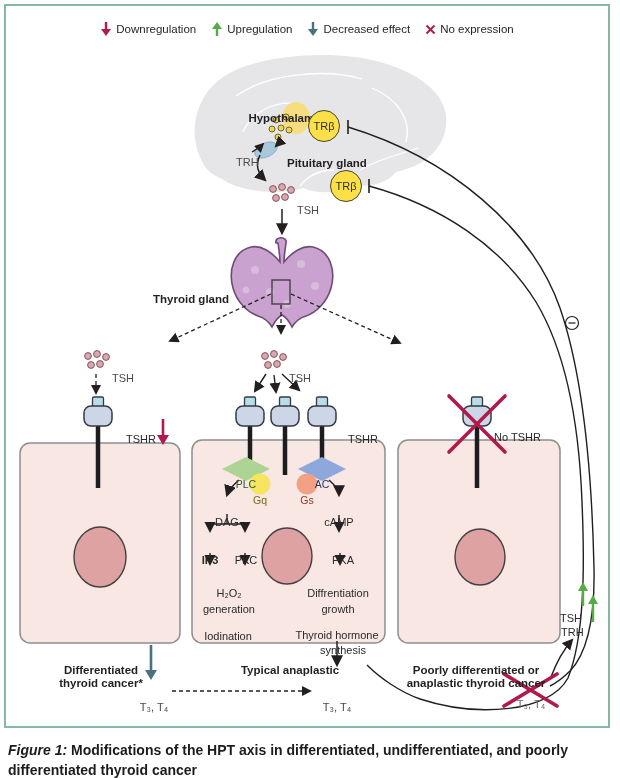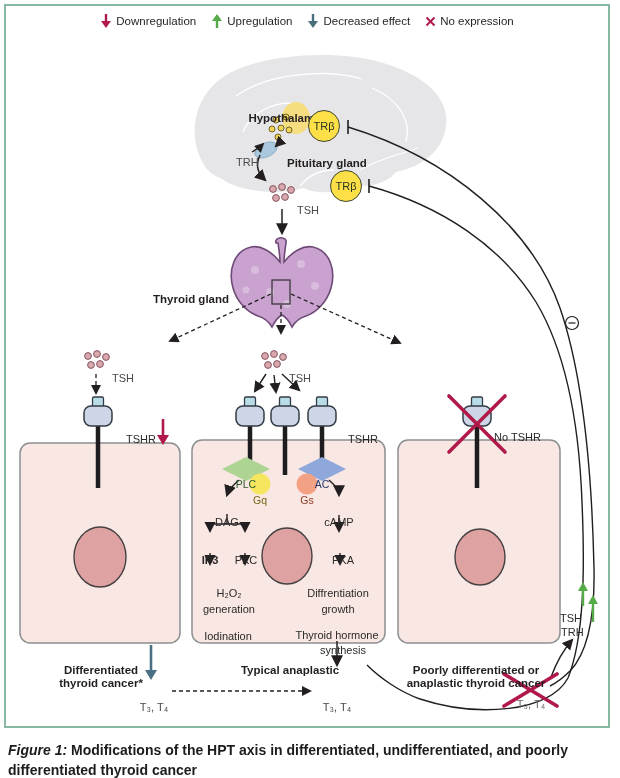--- a/index.html
+++ b/index.html
@@ -9,21 +9,21 @@
         border:2px solid #87b9a2;box-sizing:border-box;background:#fff;}
   #diagram-svg{position:absolute;left:0;top:0;}
   .lbl{position:absolute;font-size:11px;line-height:1.15;white-space:nowrap;color:#2b2a29;z-index:3;margin-top:16px;}
   .bold{font-weight:bold;font-size:11.5px;color:#231f20;}
   .ctr{transform:translateX(-50%);}
   .trb{position:absolute;width:32px;height:32px;border-radius:50%;background:#fde047;
        border:1.5px solid #3f4634;box-sizing:border-box;display:flex;align-items:center;
        justify-content:center;font-size:11px;color:#28331c;z-index:3;text-align:center;}
   #legend{position:absolute;left:4px;top:13px;width:606px;display:flex;justify-content:center;
        gap:15px;align-items:center;z-index:4;font-size:11.5px;color:#231f20;}
-  .leg-item{display:flex;align-items:center;gap:4px;}
+  .leg-item{display:flex;align-items:center;gap:4px;margin-top:8px;}
   #caption{position:absolute;left:8px;top:740px;width:600px;font-size:14px;line-height:1.45;color:#1c1c1c;}
   #caption .cap-prefix{font-style:italic;font-weight:600;}
   #caption .cap-text{font-weight:bold;}
   .small-sub{font-size:10.5px;}
 </style>
 </head>
 <body>
 
 <div id="page">
   <div id="figure-border"></div>

